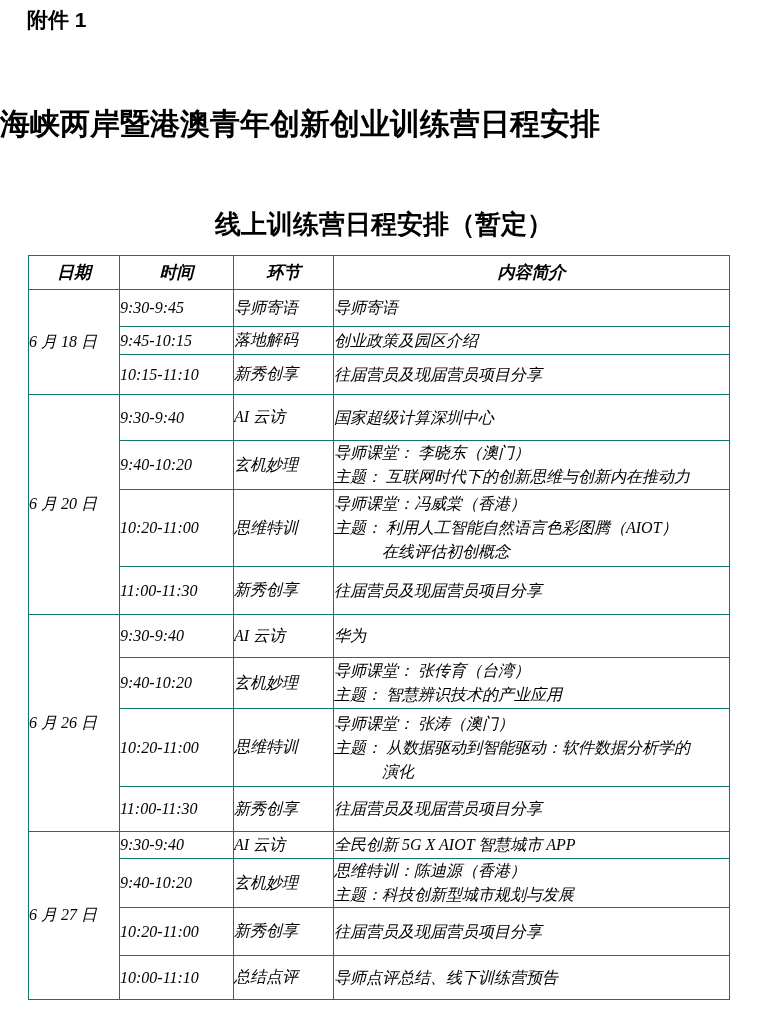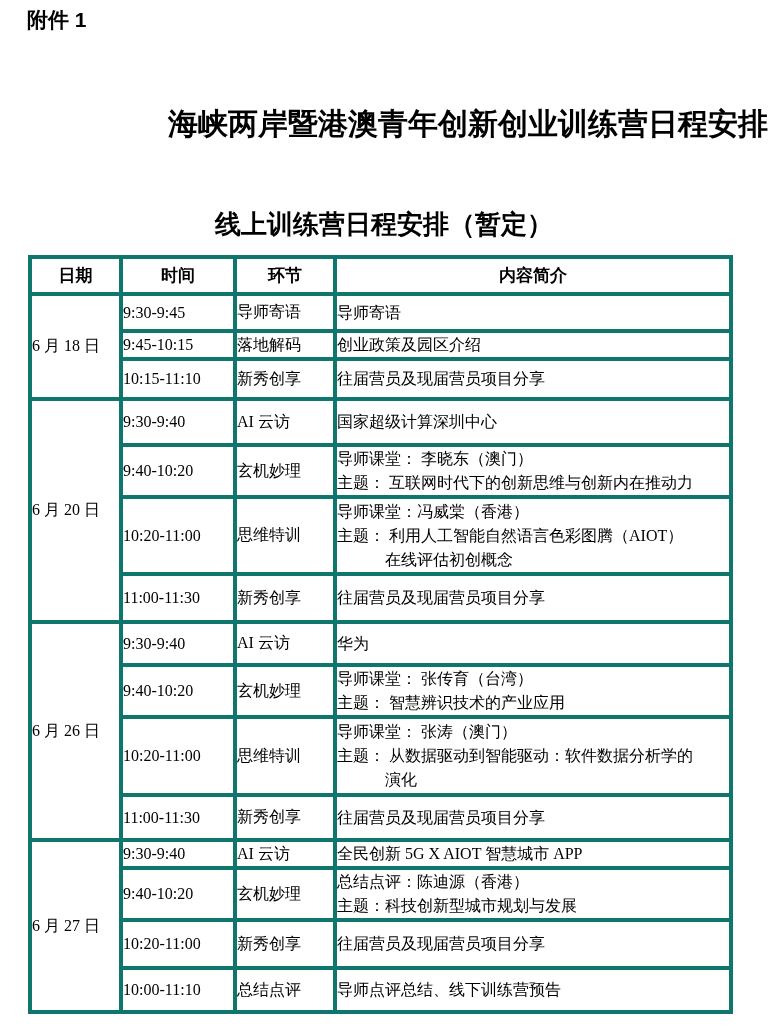--- a/index.html
+++ b/index.html
@@ -11,42 +11,43 @@
     font-family: "Liberation Serif", "DejaVu Serif", serif;
     overflow: hidden;
   }
   .attachment {
     position: absolute; left: 27px; top: 6px;
     font-family: "Liberation Sans", "DejaVu Sans", sans-serif;
     font-weight: 700; font-size: 21px; line-height: 28px;
   }
   .doc-title {
     position: absolute; left: 0; top: 102px; width: 768px; margin: 0;
-    text-align: right;
+    text-align: left;
     font-family: "Liberation Serif", "DejaVu Serif", serif;
     font-weight: 700; font-size: 30px; line-height: 44px;
     letter-spacing: 0px;
   }
   .doc-subtitle {
     position: absolute; left: 0; top: 206px; width: 768px; margin: 0;
     text-align: center;
     font-family: "Liberation Sans", "DejaVu Sans", sans-serif;
     font-weight: 700; font-size: 26px; line-height: 36px;
   }
   table.schedule {
     position: absolute; left: 28px; top: 255px;
     width: 701px;
     border-collapse: collapse;
     table-layout: fixed;
   }
   table.schedule th, table.schedule td {
-    border: 4px solid #0f766e;
+    border: 1px solid #0f766e;
     vertical-align: middle;
     padding: 0;
     overflow: hidden;
+    font-style: italic;
   }
   table.schedule th {
     height: 33px;
     font-family: "Liberation Sans", "DejaVu Sans", sans-serif;
     font-weight: 700; font-size: 17px;
     text-align: center;
   }
   td.date-cell, td.time-cell, td.session-cell {
     text-align: left;
     font-size: 16px;
@@ -179,21 +180,21 @@
         <td class="time-cell">9:30-9:40</td>
         <td class="session-cell">AI 云访</td>
         <td class="content-cell">
           <div class="content-line">全民创新 5G X AIOT 智慧城市 APP</div>
         </td>
       </tr>
       <tr style="height: 48px;">
         <td class="time-cell">9:40-10:20</td>
         <td class="session-cell">玄机妙理</td>
         <td class="content-cell">
-          <div class="content-line">总结点评：陈迪源（香港）</div>
+          <div class="content-line">思维特训：陈迪源（香港）</div>
           <div class="content-line">主题：科技创新型城市规划与发展</div>
         </td>
       </tr>
       <tr style="height: 48px;">
         <td class="time-cell">10:20-11:00</td>
         <td class="session-cell">新秀创享</td>
         <td class="content-cell">
           <div class="content-line">往届营员及现届营员项目分享</div>
         </td>
       </tr>

